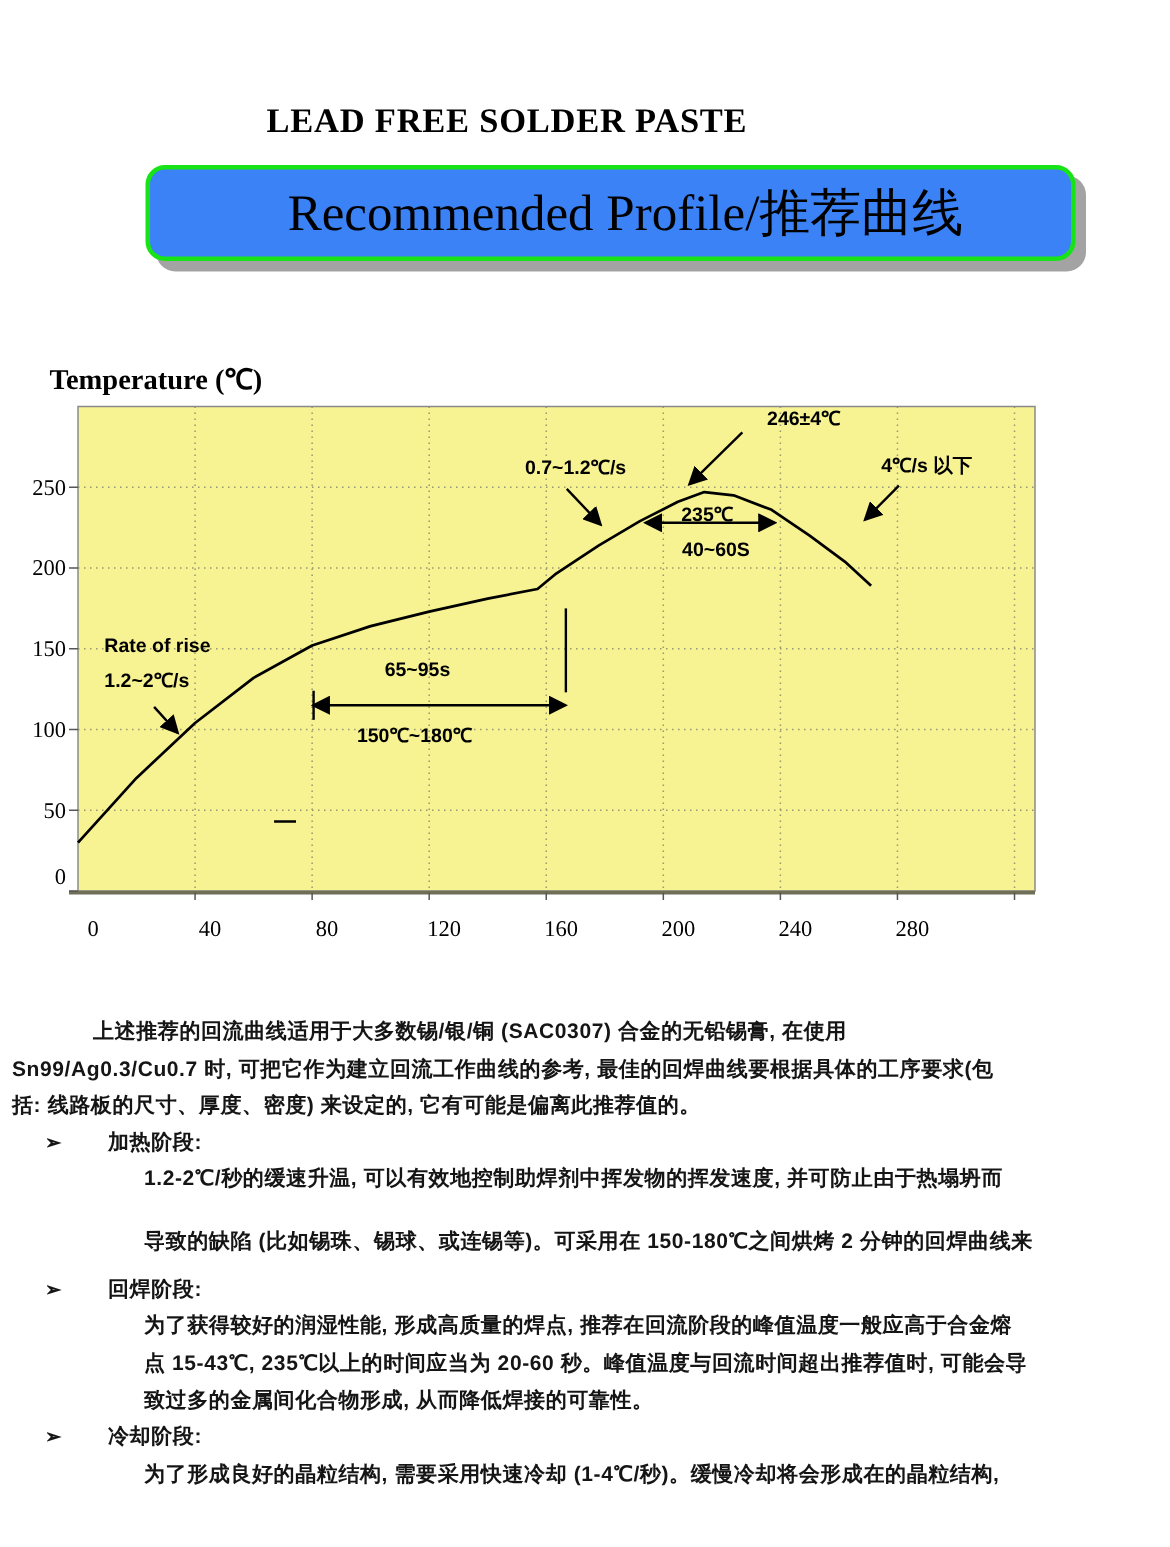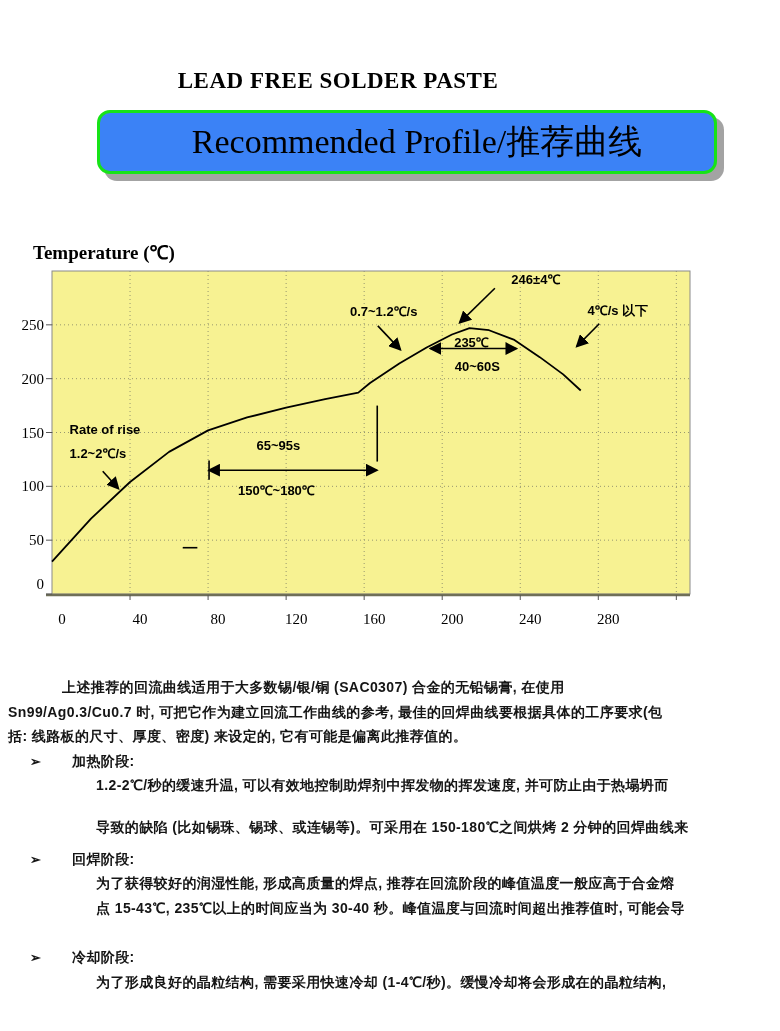--- a/index.html
+++ b/index.html
@@ -107,16 +107,17 @@
 
 <div class="doc" id="doc">
     <div class="line first" style="top: 676px;">上述推荐的回流曲线适用于大多数锡/银/铜 (SAC0307) 合金的无铅锡膏, 在使用</div>
     <div class="line flush" style="top: 700.55px;">Sn99/Ag0.3/Cu0.7 时, 可把它作为建立回流工作曲线的参考, 最佳的回焊曲线要根据具体的工序要求(包</div>
     <div class="line flush" style="top: 725.1px;">括: 线路板的尺寸、厚度、密度) 来设定的, 它有可能是偏离此推荐值的。</div>
     <div class="line heading" style="top: 749.65px;"><span class="bullet">➢</span><span>加热阶段:</span></div>
     <div class="line body" style="top: 774.2px;">1.2-2℃/秒的缓速升温, 可以有效地控制助焊剂中挥发物的挥发速度, 并可防止由于热塌坍而</div>
     <div class="line body" style="top: 816px;">导致的缺陷 (比如锡珠、锡球、或连锡等)。可采用在 150-180℃之间烘烤 2 分钟的回焊曲线来</div>
     <div class="line heading" style="top: 847.85px;"><span class="bullet">➢</span><span>回焊阶段:</span></div>
     <div class="line body" style="top: 872.4px;">为了获得较好的润湿性能, 形成高质量的焊点, 推荐在回流阶段的峰值温度一般应高于合金熔</div>
-    <div class="line body" style="top: 896.95px;">点 15-43℃, 235℃以上的时间应当为 30-40 秒。峰值温度与回流时间超出推荐值时, 可能会导</div>
+    <div class="line body" style="top: 896.95px;">点 15-43℃, 235℃以上的时间应当为 20-60 秒。峰值温度与回流时间超出推荐值时, 可能会导</div>
+    <div class="line body" style="top: 921.5px;">致过多的金属间化合物形成, 从而降低焊接的可靠性。</div>
     <div class="line heading" style="top: 946.05px;"><span class="bullet">➢</span><span>冷却阶段:</span></div>
     <div class="line body" style="top: 970.6px;">为了形成良好的晶粒结构, 需要采用快速冷却 (1-4℃/秒)。缓慢冷却将会形成在的晶粒结构,</div>
   </div>
 
 </body></html>

